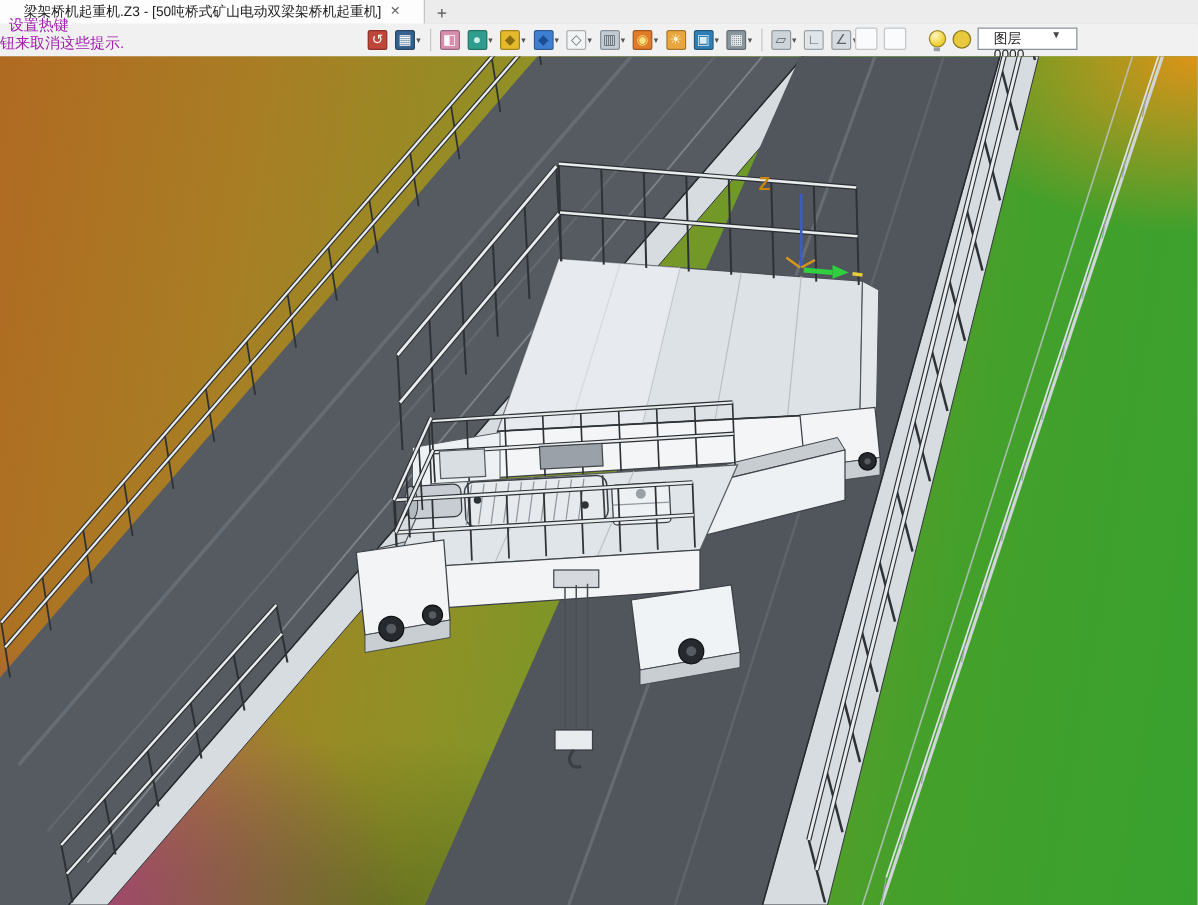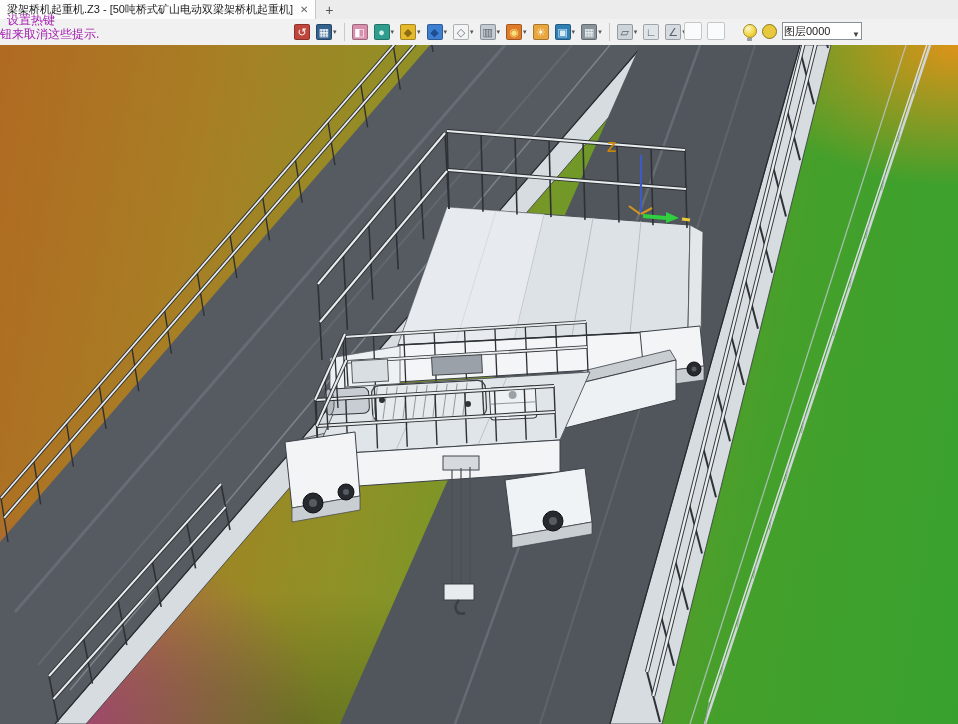--- a/index.html
+++ b/index.html
@@ -1,39 +1,39 @@
 <!DOCTYPE html>
 <html><head>
 <meta charset="utf-8">
 <style>
   html,body{margin:0;padding:0;}
   body{width:958px;height:724px;position:relative;font-family:"Liberation Sans",sans-serif;background:#ececec;overflow:hidden;}
 
   
   .tabbar{position:absolute;left:0;top:0;width:958px;height:19px;background:#ececec;border-bottom:1px solid #cfcfcf;display:flex;align-items:stretch;}
-  .doc-tab{display:flex;align-items:center;background:#fdfdfd;border-right:1px solid #c6c6c6;padding:0 7px;font-size:11px;color:#222;max-width:345px;white-space:nowrap;overflow:hidden;}
+  .doc-tab{display:flex;align-items:center;background:#fdfdfd;border-right:1px solid #c6c6c6;padding:0 19px;font-size:11px;color:#222;max-width:345px;white-space:nowrap;overflow:hidden;}
   .doc-tab .title{overflow:hidden;text-overflow:clip;white-space:nowrap;}
   .tab-close{margin-left:7px;color:#666;font-size:10px;line-height:10px;}
   .newtab{width:26px;display:flex;align-items:center;justify-content:center;color:#555;font-size:14px;}
 
   
   .toolbar{position:absolute;left:0;top:19px;width:958px;height:26px;background:#f1f1f1;}
   .hints{position:absolute;left:0;top:13px;z-index:8;color:#a21caf;font-size:12px;line-height:14px;pointer-events:none;}
   .hints .l1{padding-left:7px;}
   .toolstrip{position:absolute;left:292px;top:2px;display:flex;align-items:center;gap:2px;height:22px;}
   .tool{display:flex;align-items:center;height:20px;padding:1px 2px;border-radius:2px;}
   .ibox{width:16px;height:16px;font-size:11px;line-height:15px;text-align:center;border-radius:2px;border:1px solid rgba(0,0,0,0.28);box-sizing:border-box;}
   .caret{font-size:7px;color:#555;margin-left:1px;}
   .sep{width:1px;height:18px;background:#c9c9c9;margin:0 3px;}
   .rightcluster{position:absolute;left:684px;top:3px;display:flex;align-items:center;gap:5px;}
   .miniBtn{width:18px;height:18px;background:#fafbfc;border:1px solid #c3c6c9;border-radius:2px;box-sizing:border-box;}
   .bulb{width:12px;height:12px;border-radius:50%;background:radial-gradient(circle at 35% 30%,#fff6c8,#f0d43c 60%,#d8b520);border:1px solid #a08a20;position:relative;margin-left:13px;}
   .bulb::after{content:"";position:absolute;left:3px;bottom:-4px;width:5px;height:3px;background:#9aa0a6;}
   .swatch{width:13px;height:13px;border-radius:50%;background:#e8c93e;border:1px solid #8a7a1a;}
-  .layercombo{display:flex;align-items:flex-end;justify-content:space-between;width:80px;height:18px;background:#fff;border:1px solid #8a9097;padding:0 1px;font-size:11px;color:#222;box-sizing:border-box;}
+  .layercombo{display:flex;align-items:flex-start;justify-content:space-between;width:80px;height:18px;background:#fff;border:1px solid #8a9097;padding:0 12px;font-size:11px;color:#222;box-sizing:border-box;}
   .layercombo .dd{font-size:8px;color:#444;}
 
   
   .viewport{position:absolute;left:0;top:45px;width:958px;height:679px;overflow:hidden;
     background:
       radial-gradient(40% 28% at 32% 100%, rgba(45,70,22,0.38) 0%, rgba(45,70,22,0) 70%),
       radial-gradient(55% 50% at 0% 100%, rgba(168,44,158,0.88) 0%, rgba(168,44,158,0) 62%),
       radial-gradient(40% 36% at 100% 0%, rgba(230,146,24,0.95) 0%, rgba(230,146,24,0) 58%),
       linear-gradient(100deg,#b06a22 0%,#a87e24 20%,#8f9126 40%,#699b28 60%,#44a02b 78%,#38a12e 100%);
   }

